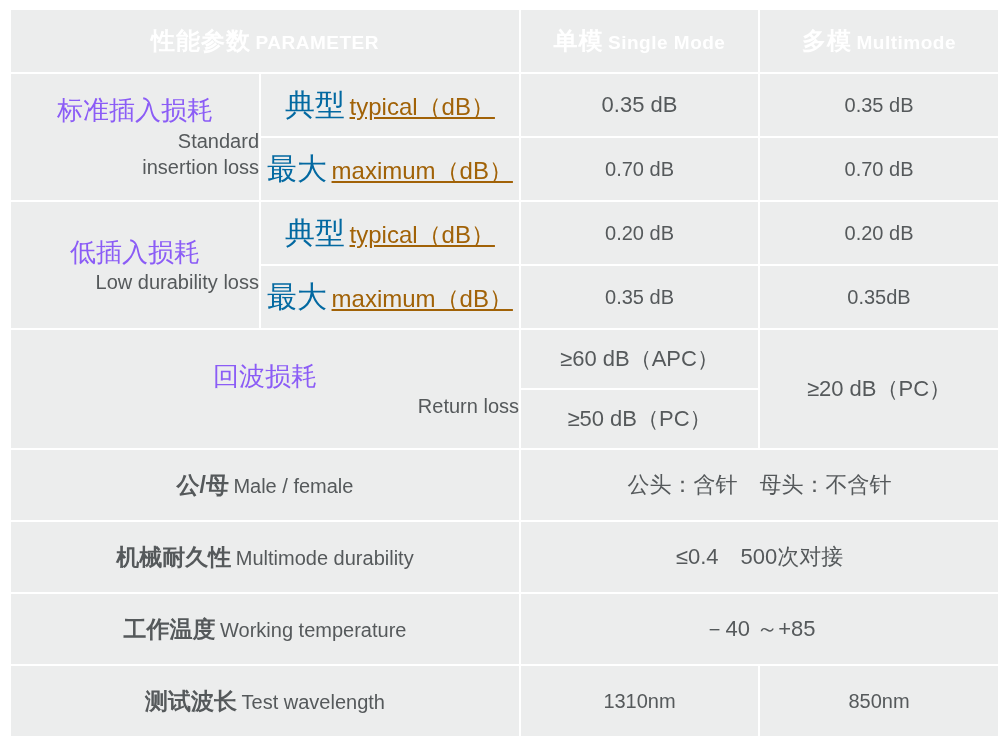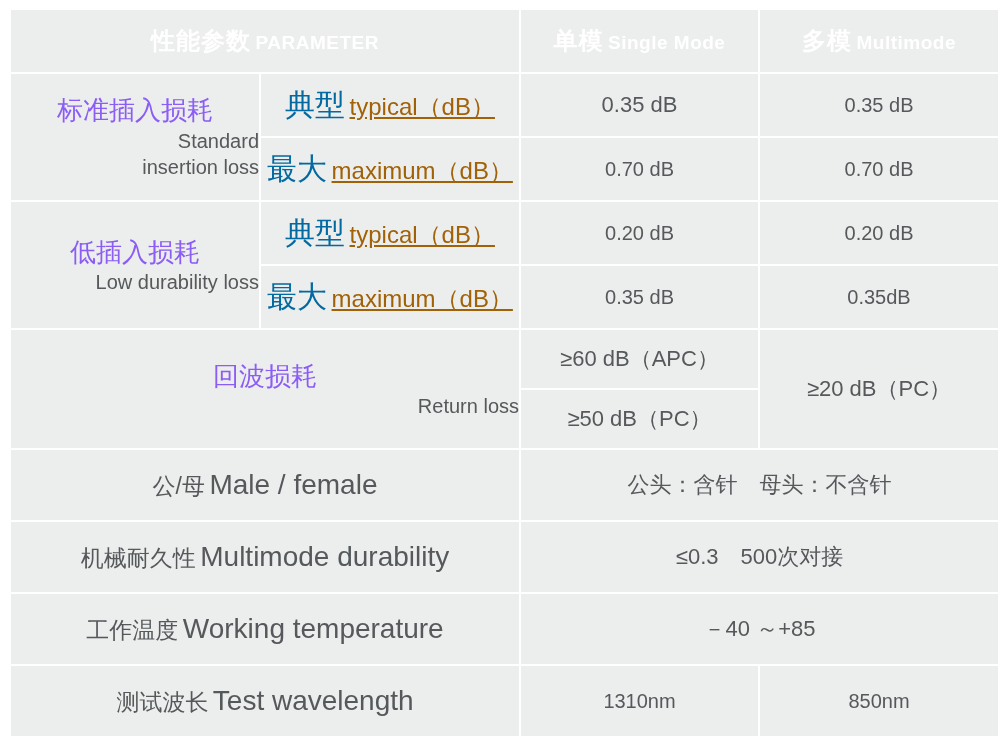--- a/index.html
+++ b/index.html
@@ -76,23 +76,24 @@
     font-size: 20px;
     color: #55595b;
   }
   .val-lg {
     font-size: 22px;
     color: #55595b;
   }
   .inline-row .cn {
     font-size: 23px;
     color: #55595b;
+    font-weight: bold;
   }
   .inline-row .en {
-    font-size: 28px;
+    font-size: 20px;
     color: #55595b;
   }
   .h-small { height: 62px; }
   .h-mid { height: 70px; }
   .h-rl { height: 58px; margin-left: 31px; }
   .nowrap { white-space: nowrap; }
 </style>
 </head>
 <body>
 
@@ -183,21 +184,21 @@
         <span class="en">Male / female</span>
       </td>
       <td class="val-lg nowrap" colspan="2">公头：含针　母头：不含针</td>
     </tr>
 
     <tr>
       <td class="lbl-cell inline-row h-mid" colspan="2">
         <span class="cn">机械耐久性</span>
         <span class="en">Multimode durability</span>
       </td>
-      <td class="val-lg nowrap" colspan="2">≤0.3　500次对接</td>
+      <td class="val-lg nowrap" colspan="2">≤0.4　500次对接</td>
     </tr>
 
     <tr>
       <td class="lbl-cell inline-row h-mid" colspan="2">
         <span class="cn">工作温度</span>
         <span class="en">Working temperature</span>
       </td>
       <td class="val-lg nowrap" colspan="2">－40 ～+85</td>
     </tr>
 

